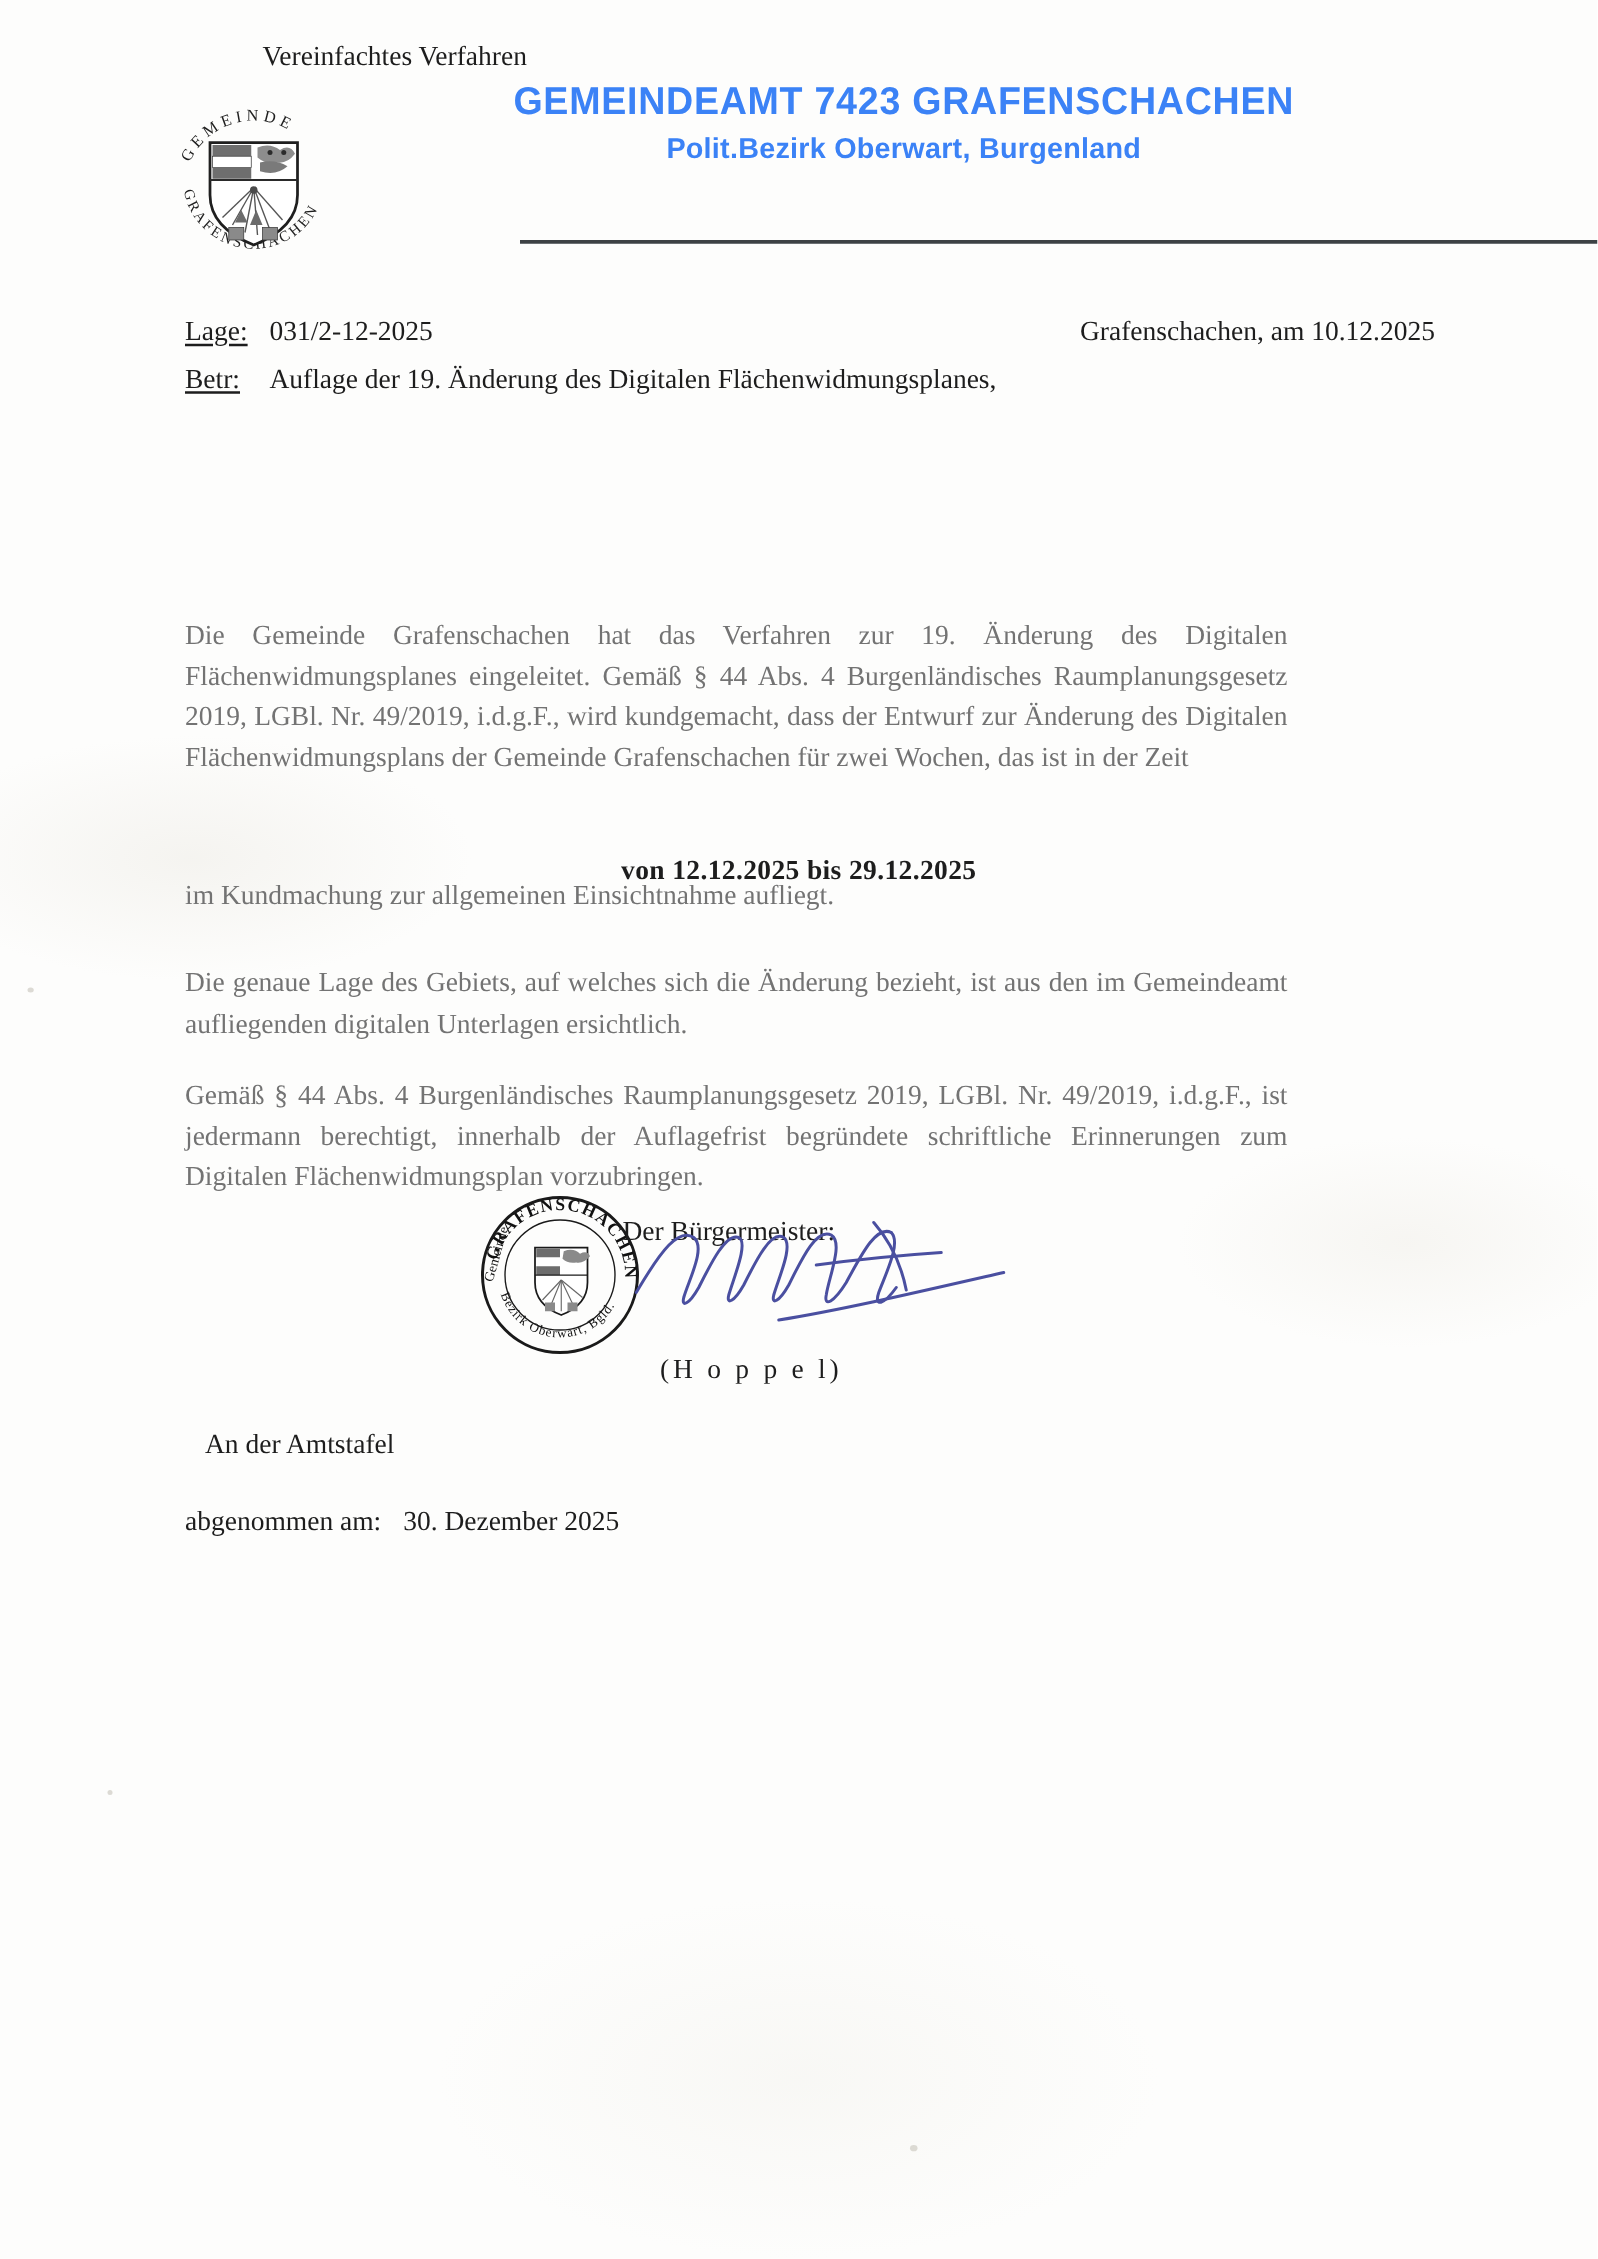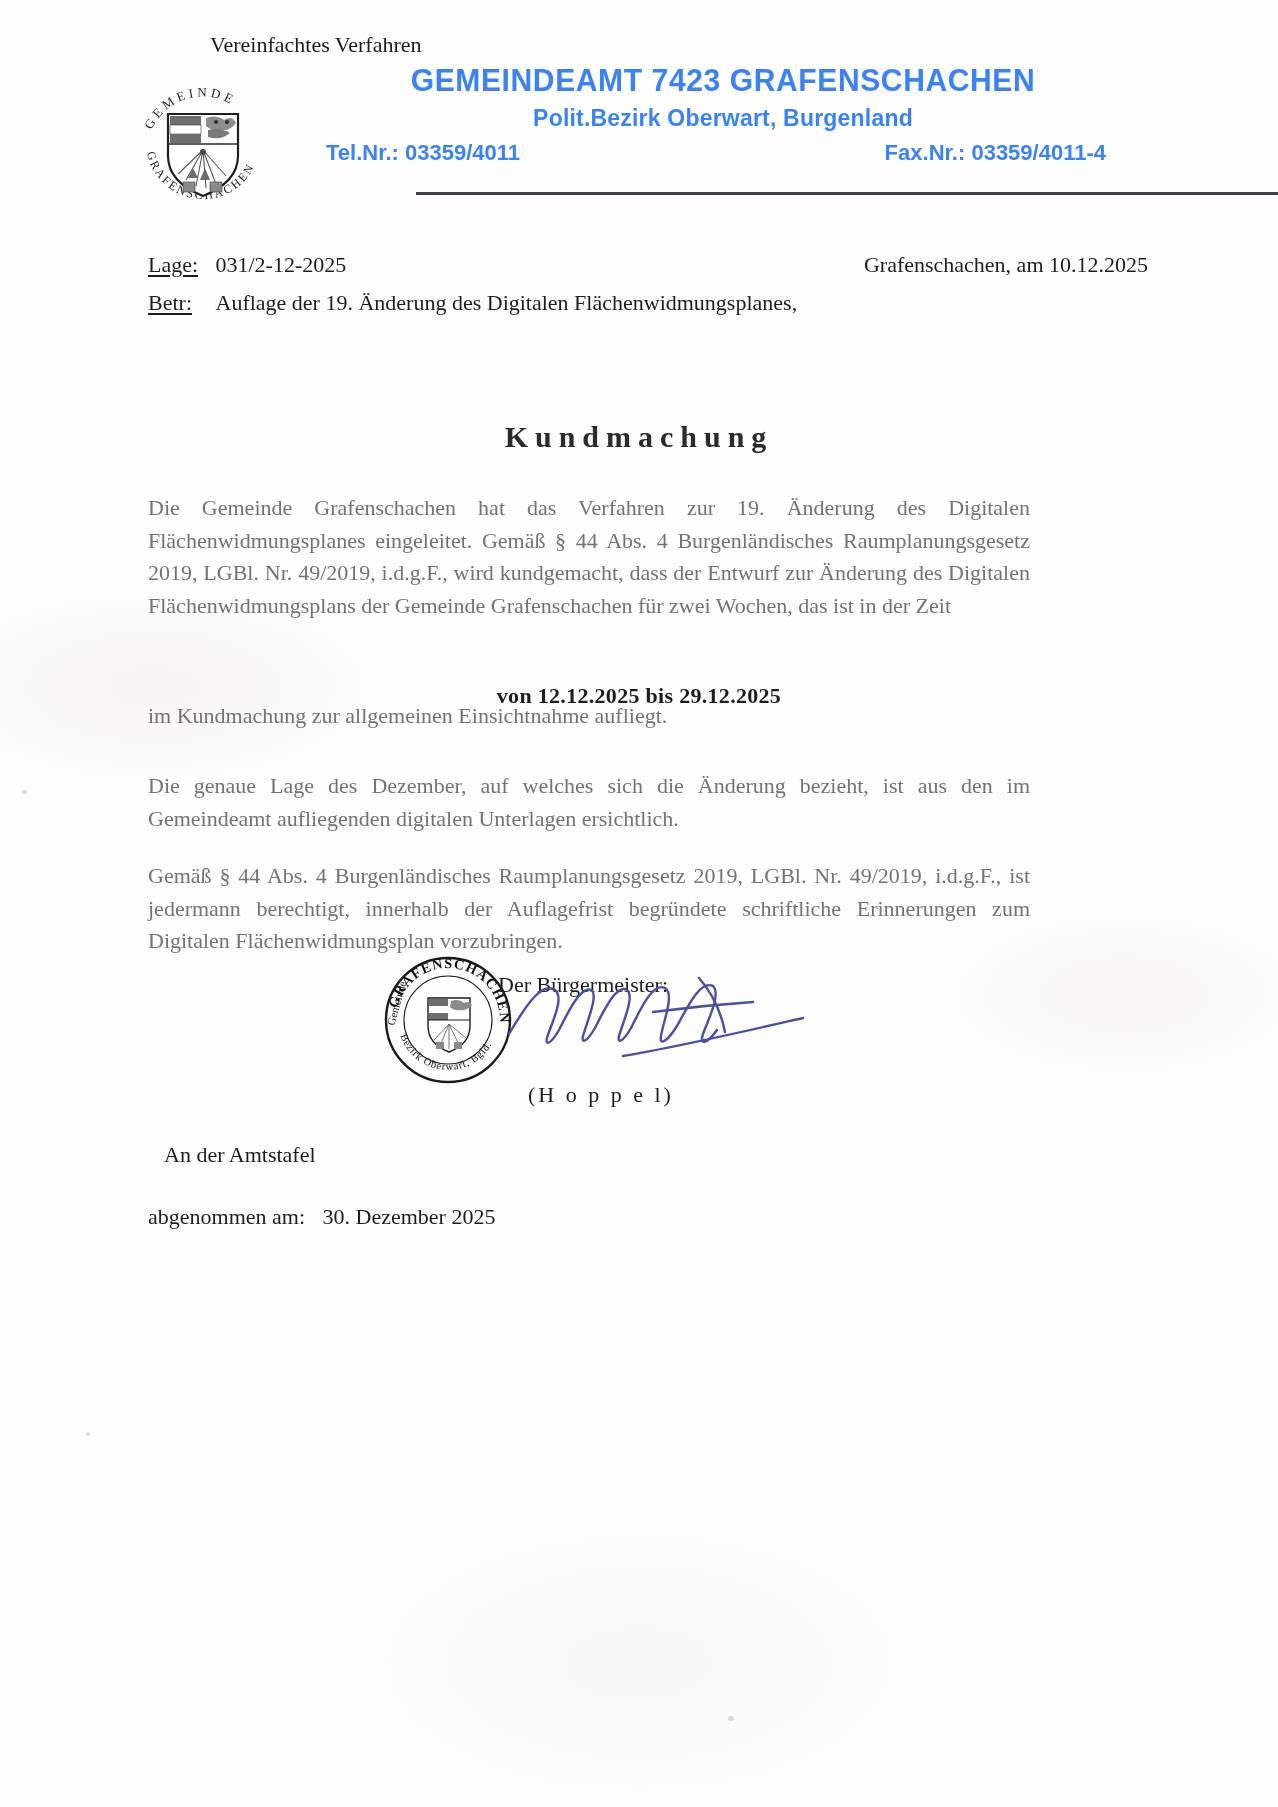--- a/index.html
+++ b/index.html
@@ -290,46 +290,41 @@
         <path d="M72 110 l5 -12 l5 12 z" fill="#6b6b6b"></path>
         <rect x="55" y="112" width="12" height="10" fill="#8a8a8a" stroke="#3a3a3a" stroke-width="0.6"></rect>
         <rect x="82" y="112" width="12" height="10" fill="#8a8a8a" stroke="#3a3a3a" stroke-width="0.6"></rect>
         <circle cx="75" cy="82" r="3" fill="#4a4a4a"></circle>
       </svg>
     </div>
 
     <div class="head-text">
       <div class="head-line1">GEMEINDEAMT 7423 GRAFENSCHACHEN</div>
       <div class="head-line2">Polit.Bezirk Oberwart, Burgenland</div>
-      <div class="head-line3">
-        <span>Tel.Nr.: 03359/4011</span>
-        <span>Fax.Nr.: 03359/4011-4</span>
-      </div>
     </div>
     <div class="rule"></div>
   </div>
 
   <div class="ref-row">
     <span class="ref-label">Lage:</span>
     <span class="ref-value">031/2-12-2025</span>
     <span class="ref-date">Grafenschachen, am 10.12.2025</span>
   </div>
 
   <div class="betr-row">
     <span class="ref-label">Betr:</span>
     <span class="betr-body">Auflage der 19. Änderung des Digitalen Flächenwidmungsplanes,</span>
   </div>
   <div class="betr-line2">Vereinfachtes Verfahren</div>
 
-  <div class="doc-title">Kundmachung</div>
 
   <div class="para p1">Die Gemeinde Grafenschachen hat das Verfahren zur 19. Änderung des Digitalen Flächenwidmungsplanes eingeleitet. Gemäß § 44 Abs. 4 Burgenländisches Raumplanungsgesetz 2019, LGBl. Nr. 49/2019, i.d.g.F., wird kundgemacht, dass der Entwurf zur Änderung des Digitalen Flächenwidmungsplans der Gemeinde Grafenschachen für zwei Wochen, das ist in der Zeit</div>
   <div class="centered-bold">von 12.12.2025 bis 29.12.2025</div>
   <div class="para p2">im Kundmachung zur allgemeinen Einsichtnahme aufliegt.</div>
-  <div class="para p3">Die genaue Lage des Dezember, auf welches sich die Änderung bezieht, ist aus den im Gemeindeamt aufliegenden digitalen Unterlagen ersichtlich.</div>
+  <div class="para p3">Die genaue Lage des Gebiets, auf welches sich die Änderung bezieht, ist aus den im Gemeindeamt aufliegenden digitalen Unterlagen ersichtlich.</div>
   <div class="para p4">Gemäß § 44 Abs. 4 Burgenländisches Raumplanungsgesetz 2019, LGBl. Nr. 49/2019, i.d.g.F., ist jedermann berechtigt, innerhalb der Auflagefrist begründete schriftliche Erinnerungen zum Digitalen Flächenwidmungsplan vorzubringen.</div>
 
   <div class="sig-area">
 
     <div class="stamp">
       <svg width="136" height="136" viewBox="0 0 136 136">
         <defs>
           <path id="stampTop" d="M 16 68 A 52 52 0 0 1 120 68" fill="none"></path>
           <path id="stampBot" d="M 18 68 A 50 50 0 0 0 118 68" fill="none"></path>
         </defs>

